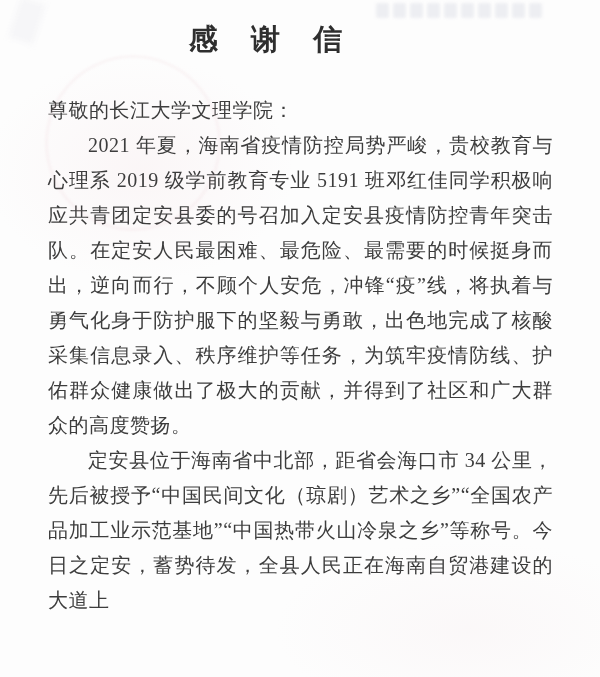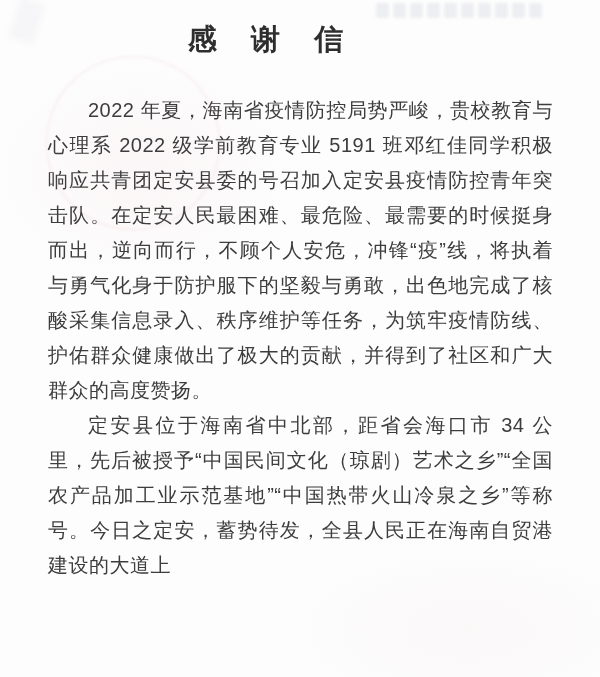--- a/index.html
+++ b/index.html
@@ -9,21 +9,21 @@
   }
   .page {
     position: relative;
     width: 600px;
     height: 677px;
     background: #fdfdfd;
     background-image:
       radial-gradient(ellipse 220px 160px at 140px 170px, rgba(244,225,228,0.25), rgba(253,253,253,0) 70%),
       radial-gradient(ellipse 260px 120px at 470px 630px, rgba(246,236,238,0.30), rgba(253,253,253,0) 75%);
     overflow: hidden;
-    font-family: Liberation Sans, sans-serif;
+    font-family: Liberation Serif, serif;
     color: #3d3d3d;
   }
   
   .bleed-row {
     position: absolute;
     top: 3px;
     right: 58px;
     display: flex;
     gap: 4px;
     filter: blur(1.5px);
@@ -100,20 +100,21 @@
     <i></i>
     <i></i>
     <i></i>
     <i></i>
   </div>
   <div class="seal-ghost"></div>
 
   <h1 class="title">感 谢 信</h1>
 
   <div class="body-text">
+    <p class="salutation">尊敬的长江大学文理学院：</p>
 
-    <p class="para">2022 年夏，海南省疫情防控局势严峻，贵校教育与心理系 2022 级学前教育专业 5191 班邓红佳同学积极响应共青团定安县委的号召加入定安县疫情防控青年突击队。在定安人民最困难、最危险、最需要的时候挺身而出，逆向而行，不顾个人安危，冲锋“疫”线，将执着与勇气化身于防护服下的坚毅与勇敢，出色地完成了核酸采集信息录入、秩序维护等任务，为筑牢疫情防线、护佑群众健康做出了极大的贡献，并得到了社区和广大群众的高度赞扬。</p>
+    <p class="para">2021 年夏，海南省疫情防控局势严峻，贵校教育与心理系 2019 级学前教育专业 5191 班邓红佳同学积极响应共青团定安县委的号召加入定安县疫情防控青年突击队。在定安人民最困难、最危险、最需要的时候挺身而出，逆向而行，不顾个人安危，冲锋“疫”线，将执着与勇气化身于防护服下的坚毅与勇敢，出色地完成了核酸采集信息录入、秩序维护等任务，为筑牢疫情防线、护佑群众健康做出了极大的贡献，并得到了社区和广大群众的高度赞扬。</p>
 
 
     <p class="para">定安县位于海南省中北部，距省会海口市 34 公里，先后被授予“中国民间文化（琼剧）艺术之乡”“全国农产品加工业示范基地”“中国热带火山冷泉之乡”等称号。今日之定安，蓄势待发，全县人民正在海南自贸港建设的大道上</p>
   </div>
 
 </div>
 
 </body></html>

